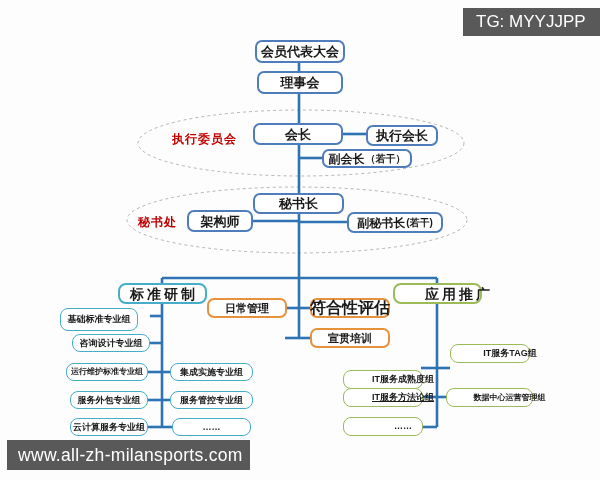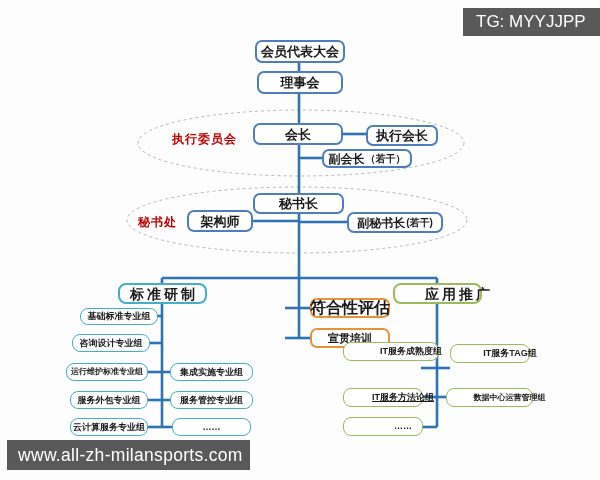--- a/index.html
+++ b/index.html
@@ -76,33 +76,34 @@
   <div class="box" style="left:253px;top:193px;width:91px;height:21px;font-size:13px;">秘书长</div>
   <div class="box" style="left:187px;top:210px;width:66px;height:22px;font-size:13px;">架构师</div>
   <div class="box" style="left:347px;top:212px;width:96px;height:21px;font-size:12px;text-align:center;">
     <span>副秘书长</span>
       <span class="suffix">(若干)</span>
   </div>
 
   <div class="box teal" style="left:118px;top:283px;width:89px;height:21px;font-size:14px;letter-spacing:3px;text-indent:3px;">标准研制</div>
   <div class="box green" style="left:393px;top:283px;width:89px;height:21px;font-size:14px;letter-spacing:3px;text-indent:3px;">应用推广</div>
 
+  <div class="box orange" style="left:207px;top:298px;width:80px;height:20px;font-size:11px;">日常管理</div>
   <div class="box orange" style="left:310px;top:298px;width:80px;height:20px;font-size:16px;">符合性评估</div>
   <div class="box orange" style="left:310px;top:328px;width:80px;height:20px;font-size:11px;">宣贯培训</div>
 
-  <div class="box teal small" style="left:80px;top:308px;width:78px;height:17px;">基础标准专业组</div>
+  <div class="box teal small" style="left:60px;top:308px;width:78px;height:23px;">基础标准专业组</div>
   <div class="box teal small" style="left:72px;top:334px;width:78px;height:18px;">咨询设计专业组</div>
   <div class="box teal small" style="left:66px;top:363px;width:82px;height:18px;font-size:8px;">运行维护标准专业组</div>
   <div class="box teal small" style="left:70px;top:391px;width:78px;height:18px;">服务外包专业组</div>
   <div class="box teal small" style="left:70px;top:418px;width:78px;height:18px;">云计算服务专业组</div>
   <div class="box teal small" style="left:170px;top:363px;width:83px;height:18px;">集成实施专业组</div>
   <div class="box teal small" style="left:170px;top:391px;width:83px;height:18px;">服务管控专业组</div>
   <div class="box teal small" style="left:172px;top:418px;width:79px;height:18px;">……</div>
 
-  <div class="box green small" style="left:343px;top:342px;width:96px;height:19px;">IT服务成熟度组</div>
+  <div class="box green small" style="left:343px;top:370px;width:80px;height:19px;">IT服务成熟度组</div>
   <div class="box green small" style="left:343px;top:388px;width:80px;height:19px;text-decoration:underline;">IT服务方法论组</div>
   <div class="box green small" style="left:343px;top:417px;width:80px;height:19px;">……</div>
   <div class="box green small" style="left:450px;top:344px;width:80px;height:19px;">IT服务TAG组</div>
   <div class="box green small" style="left:446px;top:388px;width:87px;height:19px;font-size:8px;">数据中心运营管理组</div>
 
   <div class="wm wm-top">
     <span>TG: MYYJJPP</span>
   </div>
   <div class="wm wm-bottom">
     <span>www.all-zh-milansports.com</span>

